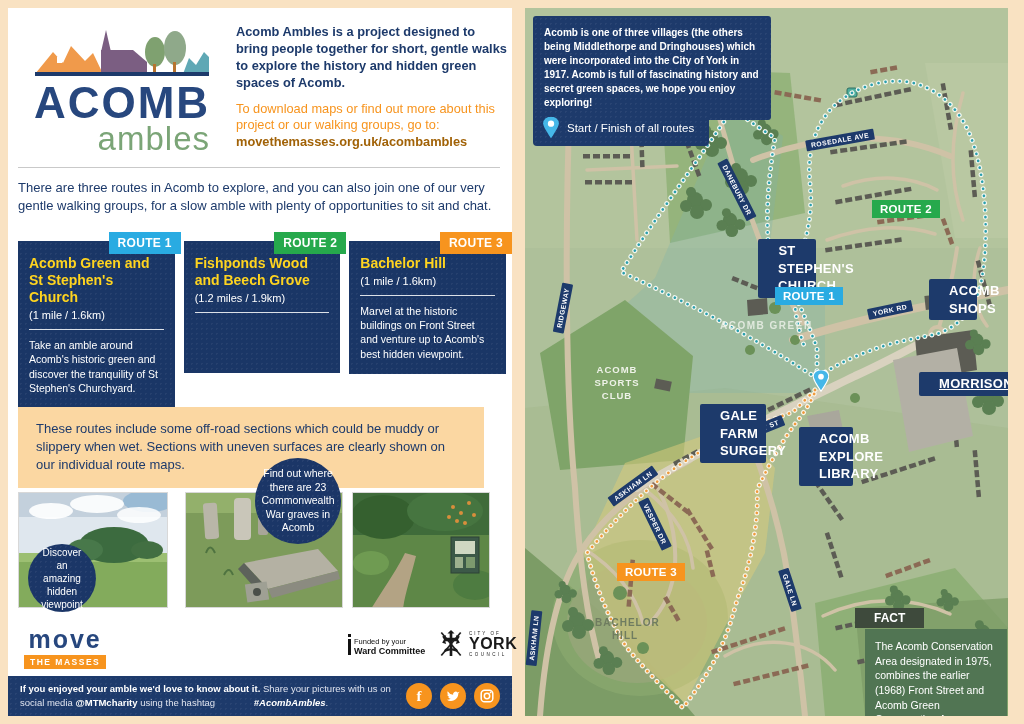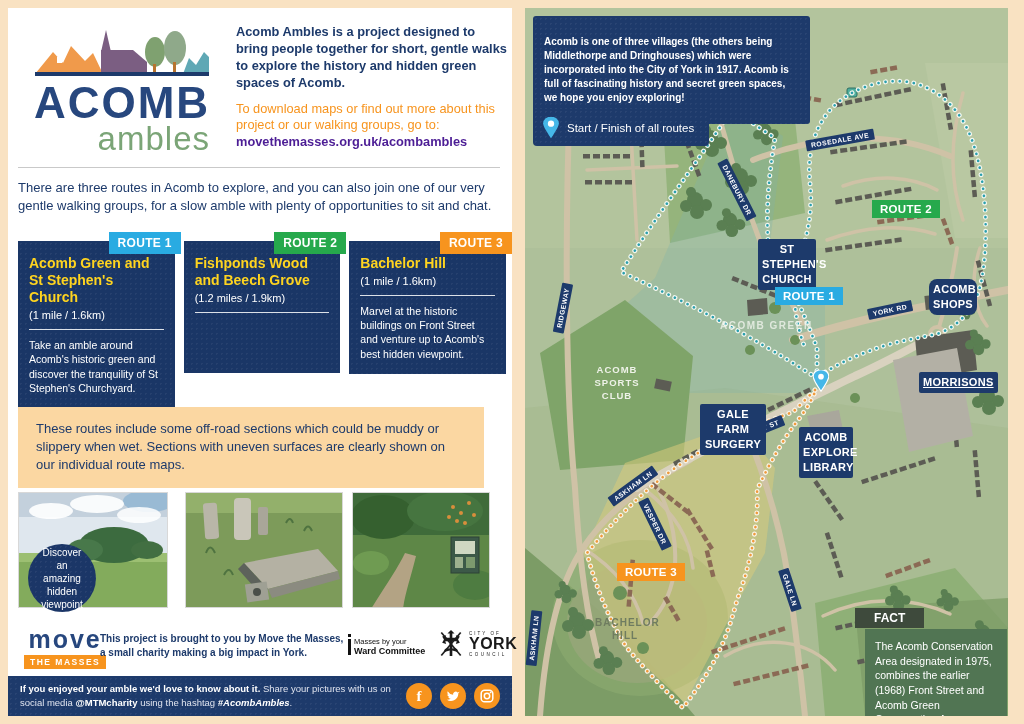--- a/index.html
+++ b/index.html
@@ -10,21 +10,21 @@
   .left-panel { position:absolute; left:8px; top:8px; width:504px; height:708px; background:#ffffff; }
 
   .logo-block { position:absolute; left:16px; top:14px; width:196px; }
   .logo-sky { display:block; margin:0 auto; }
   .logo-word { font-size:44px; font-weight:bold; color:#27477e; letter-spacing:2px; line-height:.95; text-align:center; }
   .logo-sub  { font-size:33px; color:#7ba577; text-align:right; padding-right:10px; margin-top:-4px; letter-spacing:1px; }
 
   .header-text { position:absolute; left:228px; top:16px; width:272px; }
   .header-lead { color:#1d3a6b; font-weight:bold; font-size:12.8px; line-height:1.32; }
   .header-cta  { color:#f7941e; font-size:12.8px; line-height:1.32; margin-top:9px; }
-  .header-cta-link { font-weight:bold; color:#4c1d95; text-decoration:none; display:block; }
+  .header-cta-link { font-weight:bold; color:#a16207; text-decoration:none; display:block; }
 
   .divider { position:absolute; left:10px; right:12px; top:159px; border-top:1.5px solid #c9c9c9; }
 
   .intro { position:absolute; left:10px; top:171px; width:488px; color:#1d3a6b; font-size:13px; line-height:1.35; }
 
   .cards { position:absolute; left:10px; top:233px; width:488px; display:flex; gap:9px; align-items:flex-start; }
   .card { position:relative; width:157px; background:#1a3666; padding:14px 11px 13px; color:#fff; min-height:132px;
           background-image:radial-gradient(rgba(255,255,255,.05) 1px, transparent 1px); background-size:5px 5px; }
   .card-badge { position:absolute; top:-9px; right:-6px; color:#fff; font-weight:bold; font-size:12px; padding:4px 9px; letter-spacing:.3px; }
   .card-title { color:#ffd41f; font-weight:bold; font-size:14px; line-height:1.22; }
@@ -63,40 +63,40 @@
   .york { position:absolute; left:428px; top:8px; display:flex; align-items:center; gap:3px; color:#1a1a1a; }
   .york-txt { text-align:left; }
   .york-top { font-size:4.5px; letter-spacing:2px; }
   .york-main { font-size:16px; font-weight:900; letter-spacing:.5px; line-height:1; }
   .york-bottom { font-size:4.5px; letter-spacing:2.5px; }
 
   .footer-band { position:absolute; left:0; top:668px; width:504px; height:40px; background:#1d3a6b; color:#dfe3ee;
                  background-image:radial-gradient(rgba(255,255,255,.05) 1px, transparent 1px); background-size:5px 5px; }
   .footer-text { position:absolute; left:12px; top:6px; width:385px; font-size:9.5px; line-height:1.45; }
   .footer-text b { color:#fff; }
-  .footer-hash { font-style:italic; }
+  .footer-hash { font-style:italic;margin-left:36px; }
   .socials { position:absolute; right:12px; top:7px; display:flex; gap:8px; }
   .soc { width:26px; height:26px; border-radius:50%; background:#f7941e; display:flex; align-items:center; justify-content:center; }
   .soc-f { color:#fff; font-family:"Liberation Serif", serif; font-weight:bold; font-size:15px; }
 
   
   .map-panel { position:absolute; left:525px; top:8px; width:483px; height:708px; overflow:hidden; }
   .map-panel svg.basemap { position:absolute; left:0; top:0; }
 
-  .map-info { position:absolute; left:8px; top:8px; width:277px; background:#1d3a6b; color:#fff; border-radius:3px;
-              font-size:10px; font-weight:bold; line-height:1.4; padding:19px 11px;
+  .map-info { position:absolute; left:8px; top:8px; width:238px; background:#1d3a6b; color:#fff; border-radius:3px;
+              font-size:10px; font-weight:bold; line-height:1.4; padding:10px 11px;
               background-image:radial-gradient(rgba(255,255,255,.05) 1px, transparent 1px); background-size:5px 5px; }
   .map-legend { position:absolute; left:8px; top:101px; width:176px; height:37px; background:#1d3a6b; color:#fff;
                 border-radius:4px; display:flex; align-items:center; gap:8px; padding:0 10px; font-size:11.5px;
                 background-image:radial-gradient(rgba(255,255,255,.05) 1px, transparent 1px); background-size:5px 5px; }
 
   .street { position:absolute; background:#1d3a6b; color:#fff; font-weight:bold; font-size:6.8px; letter-spacing:.5px;
             padding:2px 5px; white-space:nowrap; border-radius:1px; }
-  .place { position:absolute; background:#1d3a6b; color:#fff; font-weight:bold; font-size:11px; letter-spacing:.3px;
-           padding:3px 4px; line-height:1.35; text-align:center; border-radius:2px; }
+  .place { position:absolute; background:#1d3a6b; color:#fff; font-weight:bold; font-size:13px; letter-spacing:.3px;
+           padding:3px 20px; line-height:1.35; text-align:center; border-radius:2px; }
   .rbadge { position:absolute; color:#fff; font-weight:bold; font-size:11.5px; padding:3px 8px; letter-spacing:.3px; }
   .area { position:absolute; font-weight:bold; text-align:center; }
   .area-green { left:195px; top:312px; color:rgba(240,244,236,.8); font-size:10px; letter-spacing:1.5px; }
   .area-sports { left:56px; top:356px; width:72px; color:#eef2e8; font-size:9.5px; letter-spacing:1px; line-height:1.35; }
   .area-hill { left:70px; top:608px; width:60px; color:#6f7c60; font-size:10px; letter-spacing:1px; line-height:1.3; }
 
   .fact-tab { position:absolute; left:330px; top:600px; background:#3e4a3c; color:#fff; font-weight:bold;
               font-size:12px; padding:3px 19px; }
   .fact-box { position:absolute; left:340px; top:621px; width:142px; background:#517553; color:#fff;
               font-size:10.5px; line-height:1.4; padding:10px 10px; }
@@ -211,32 +211,32 @@
         <ellipse cx="18" cy="70" rx="18" ry="12" fill="#6f9b52"></ellipse>
         <ellipse cx="122" cy="92" rx="22" ry="15" fill="#4e7c41"></ellipse>
         <path d="M18,116 C34,90 45,75 52,60 L63,63 C58,84 52,100 50,116 Z" fill="#b3a384"></path>
         <rect x="98" y="44" width="28" height="36" fill="#3c5948" stroke="#2c4336"></rect>
         <rect x="102" y="48" width="20" height="13" fill="#cfd8c2"></rect>
         <rect x="102" y="64" width="8" height="11" fill="#9db08e"></rect>
         <rect x="113" y="64" width="9" height="11" fill="#7c9a6e"></rect>
       </svg>
     </div>
     <div class="bubble b1">Discover an amazing hidden viewpoint</div>
+    <div class="bubble b2">Find out where there are 23 Commonwealth War graves in Acomb</div>
   </div>
 
   <div class="credits">
     <div class="mtm-logo">
       <div class="mtm-word">move</div>
       <div class="mtm-band">THE MASSES</div>
     </div>
-    <p class="credit-text">This project is brought to you by Move the Masses, a small charity making a big impact in York.</p>
     <div class="ward">
       <span class="ward-bar"></span>
       <span>
-        <div class="ward-l1">Masses by your</div>
+        <div class="ward-l1">Funded by your</div>
         <div class="ward-l2">Ward Committee</div>
       </span>
     </div>
     <div class="york">
       <svg width="30" height="32" viewBox="0 0 34 36">
         <path d="M6,5 L28,31 M28,5 L6,31" stroke="#222" stroke-width="2"></path>
         <path d="M17,2 l4,4 h-2.5 v5 h5 l-1,-3 4.5,1.5 -2,3.5 2,3.5 -4.5,1.5 1,-3 h-5 v8 q7,-1 6,4 l-6,-1.5 v6 h-3 v-6 l-6,1.5 q-1,-5 6,-4 v-8 h-5 l1,3 -4.5,-1.5 2,-3.5 -2,-3.5 4.5,-1.5 -1,3 h5 v-5 h-2.5 z" fill="#1a1a1a"></path>
       </svg>
       <span class="york-txt">
         <div class="york-top">CITY OF</div>
@@ -443,21 +443,21 @@
   <span class="street" style="left:315px; top:132px; transform:translate(-50%,-50%) rotate(-10deg);">ROSEDALE AVE</span>
   <span class="street" style="left:38px; top:300px; transform:translate(-50%,-50%) rotate(-79deg);">RIDGEWAY</span>
   <span class="street" style="left:365px; top:302px; transform:translate(-50%,-50%) rotate(-12deg);">YORK RD</span>
   <span class="street" style="left:236px; top:421px; transform:translate(-50%,-50%) rotate(-22deg);">FRONT ST</span>
   <span class="street" style="left:108px; top:478px; transform:translate(-50%,-50%) rotate(-36deg);">ASKHAM LN</span>
   <span class="street" style="left:130px; top:516px; transform:translate(-50%,-50%) rotate(64deg);">VESPER DR</span>
   <span class="street" style="left:265px; top:582px; transform:translate(-50%,-50%) rotate(72deg);">GALE LN</span>
   <span class="street" style="left:9px; top:630px; transform:translate(-50%,-50%) rotate(-84deg);">ASKHAM LN</span>
 
   <span class="place" style="left:233px; top:231px; width:58px;">ST STEPHEN'S CHURCH</span>
-  <span class="place" style="left:404px; top:271px; width:48px;border-radius:8px;">ACOMB SHOPS</span>
+  <span class="place" style="left:404px; top:271px; width:48px;">ACOMB SHOPS</span>
   <span class="place" style="left:175px; top:396px; width:66px;">GALE FARM SURGERY</span>
   <span class="place" style="left:394px; top:364px;text-decoration:underline;">MORRISONS</span>
   <span class="place" style="left:274px; top:419px; width:54px;">ACOMB EXPLORE LIBRARY</span>
 
   <span class="rbadge" style="left:250px; top:279px; background:#29abe2;">ROUTE 1</span>
   <span class="rbadge" style="left:347px; top:192px; background:#26a94c;">ROUTE 2</span>
   <span class="rbadge" style="left:92px; top:555px; background:#f7941e;">ROUTE 3</span>
 
   <span class="area area-green">ACOMB GREEN</span>
   <span class="area area-sports">ACOMB SPORTS CLUB</span>

